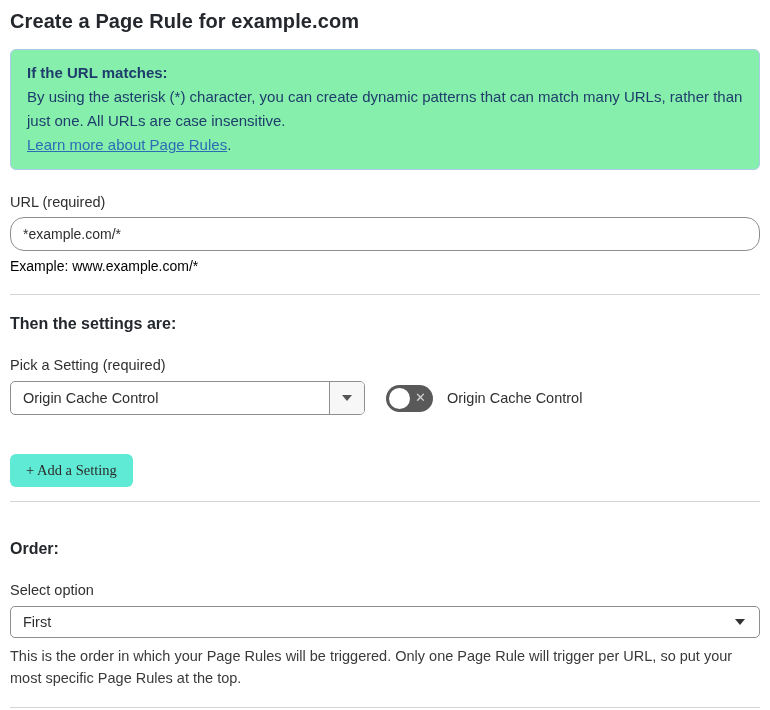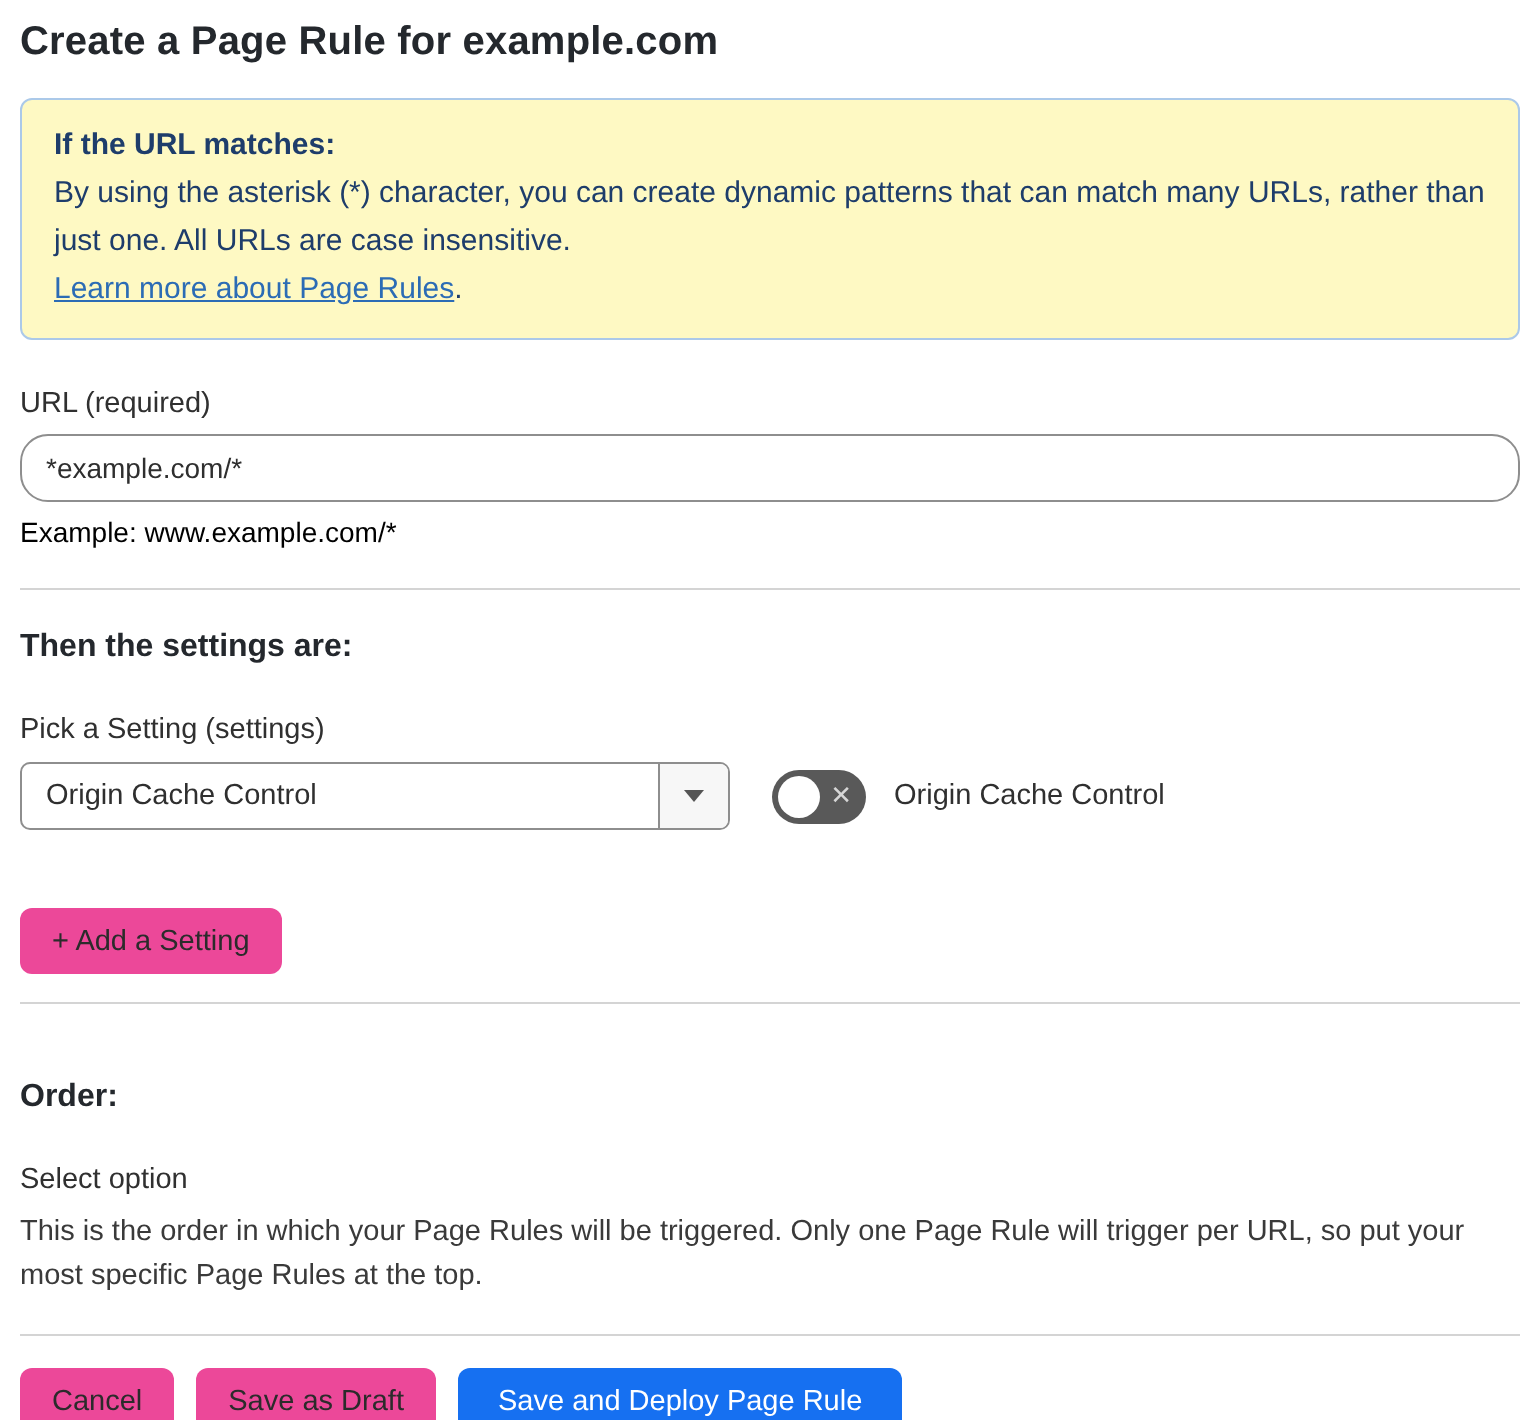--- a/index.html
+++ b/index.html
@@ -14,21 +14,21 @@
   .page-title {
     font-size: 20px;
     font-weight: 700;
     color: #24282d;
     letter-spacing: 0.1px;
     margin-top: 4px;
   }
 
   .banner {
     margin-top: 16px;
-    background: #fef9c3;
+    background: #86efac;
     border: 1px solid #abc9e9;
     border-radius: 6px;
     padding: 11px 16px 12px 16px;
     color: #1e3d6b;
     font-size: 15px;
     line-height: 24px;
   }
   .banner-heading { font-weight: 700; }
   .banner-link {
     color: #2c6cb5;
@@ -147,22 +147,23 @@
   .btn {
     font-family: "Liberation Sans", sans-serif;
     font-size: 14.5px;
     border: none;
     border-radius: 6px;
     height: 33px;
     padding: 0 16px;
     cursor: pointer;
   }
   .btn-gray {
-    background: #ec4899;
+    background: #5eead4;
     color: #2b2b2b;
+    font-family: Liberation Serif, serif;
   }
   .add-setting-btn { margin-top: 39px; }
 
   .full-select {
     margin-top: 8px;
     width: 100%;
     height: 32px;
     border: 1px solid #8e8e8e;
     border-radius: 5px;
     display: flex;
@@ -215,21 +216,21 @@
   </div>
 
   <div class="field-label">URL (required)</div>
   <input class="text-input" type="text" value="*example.com/*" style="">
   <div class="helper-text">Example: www.example.com/*</div>
 
   <hr class="divider">
 
   <h2 class="section-heading">Then the settings are:</h2>
 
-  <div class="field-label">Pick a Setting (settings)</div>
+  <div class="field-label">Pick a Setting (required)</div>
 
   <div class="setting-row">
     <div class="custom-select">
       <div class="select-value">Origin Cache Control</div>
       <div class="select-arrow-box">
         <div class="caret-down"></div>
       </div>
     </div>
     <div class="toggle">
       <div class="toggle-knob"></div>
@@ -239,20 +240,24 @@
   </div>
 
   <button class="btn btn-gray add-setting-btn">+ Add a Setting</button>
 
   <hr class="divider" style="margin-top: 14px;">
 
   <h2 class="section-heading" style="margin-top: 38px;">Order:</h2>
 
   <div class="field-label">Select option</div>
 
+  <div class="full-select">
+    <span>First</span>
+    <div class="caret-down"></div>
+  </div>
 
   <div class="order-helper">This is the order in which your Page Rules will be triggered. Only one Page Rule will trigger per URL, so put your most specific Page Rules at the top.</div>
 
   <hr class="divider footer-divider">
 
   <div class="footer">
     <button class="btn btn-gray">Cancel</button>
     <button class="btn btn-gray">Save as Draft</button>
     <button class="btn btn-primary" id="primary-btn" style="background: rgb(22, 112, 241);">Save and Deploy Page Rule</button>
   </div>

